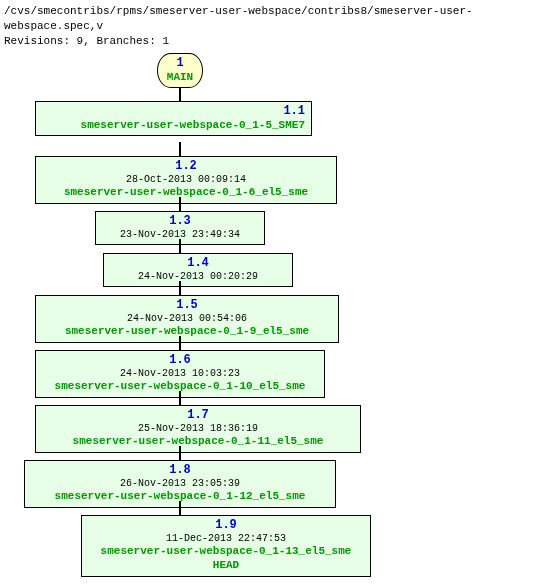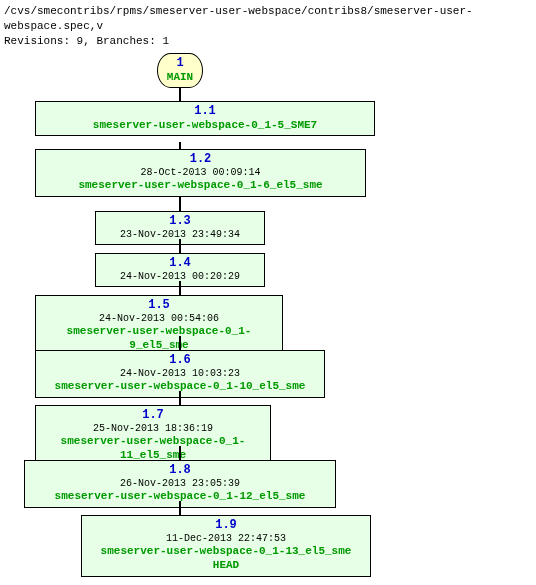--- a/index.html
+++ b/index.html
@@ -64,54 +64,54 @@
   <div>/cvs/smecontribs/rpms/smeserver-user-webspace/contribs8/smeserver-user-webspace.spec,v</div>
   <div>Revisions: 9, Branches: 1</div>
 </div>
 
 <div class="diagram" id="diagram">
     <div class="node root" style="top: 0px; width: 46px; left: 157px;">
       <div class="ver">1</div>
       <div class="tag">MAIN</div>
     </div>
     <div class="line" style="top: 34px; height: 14px; left: 179px;"></div>
-    <div class="node rev" style="top: 48px; width: 340px; left: 35px;">
+    <div class="node rev" style="top: 48px; width: 277px; left: 35px; text-align: right;">
       <div class="ver">1.1</div>
       <div class="tag">smeserver-user-webspace-0_1-5_SME7</div>
     </div>
     <div class="line" style="top: 89px; height: 14px; left: 179px;"></div>
-    <div class="node rev" style="top: 96px; width: 331px; left: 35px;">
+    <div class="node rev" style="top: 103px; width: 302px; left: 35px;">
       <div class="ver">1.2</div>
       <div class="date">28-Oct-2013 00:09:14</div>
       <div class="tag">smeserver-user-webspace-0_1-6_el5_sme</div>
     </div>
     <div class="line" style="top: 144px; height: 14px; left: 179px;"></div>
     <div class="node rev" style="top: 158px; width: 170px; left: 95px;">
       <div class="ver">1.3</div>
       <div class="date">23-Nov-2013 23:49:34</div>
     </div>
     <div class="line" style="top: 186px; height: 14px; left: 179px;"></div>
-    <div class="node rev" style="top: 200px; width: 170px; left: 95px;">
+    <div class="node rev" style="top: 200px; width: 190px; left: 103px;">
       <div class="ver">1.4</div>
       <div class="date">24-Nov-2013 00:20:29</div>
     </div>
     <div class="line" style="top: 228px; height: 14px; left: 179px;"></div>
-    <div class="node rev" style="top: 242px; width: 248px; left: 35px;">
+    <div class="node rev" style="top: 242px; width: 304px; left: 35px;">
       <div class="ver">1.5</div>
       <div class="date">24-Nov-2013 00:54:06</div>
       <div class="tag">smeserver-user-webspace-0_1-9_el5_sme</div>
     </div>
     <div class="line" style="top: 283px; height: 14px; left: 179px;"></div>
     <div class="node rev" style="top: 297px; width: 290px; left: 35px;">
       <div class="ver">1.6</div>
       <div class="date">24-Nov-2013 10:03:23</div>
       <div class="tag">smeserver-user-webspace-0_1-10_el5_sme</div>
     </div>
     <div class="line" style="top: 338px; height: 14px; left: 179px;"></div>
-    <div class="node rev" style="top: 352px; width: 236px; left: 35px;">
+    <div class="node rev" style="top: 352px; width: 326px; left: 35px;">
       <div class="ver">1.7</div>
       <div class="date">25-Nov-2013 18:36:19</div>
       <div class="tag">smeserver-user-webspace-0_1-11_el5_sme</div>
     </div>
     <div class="line" style="top: 393px; height: 14px; left: 179px;"></div>
     <div class="node rev" style="top: 407px; width: 312px; left: 24px;">
       <div class="ver">1.8</div>
       <div class="date">26-Nov-2013 23:05:39</div>
       <div class="tag">smeserver-user-webspace-0_1-12_el5_sme</div>
     </div>

